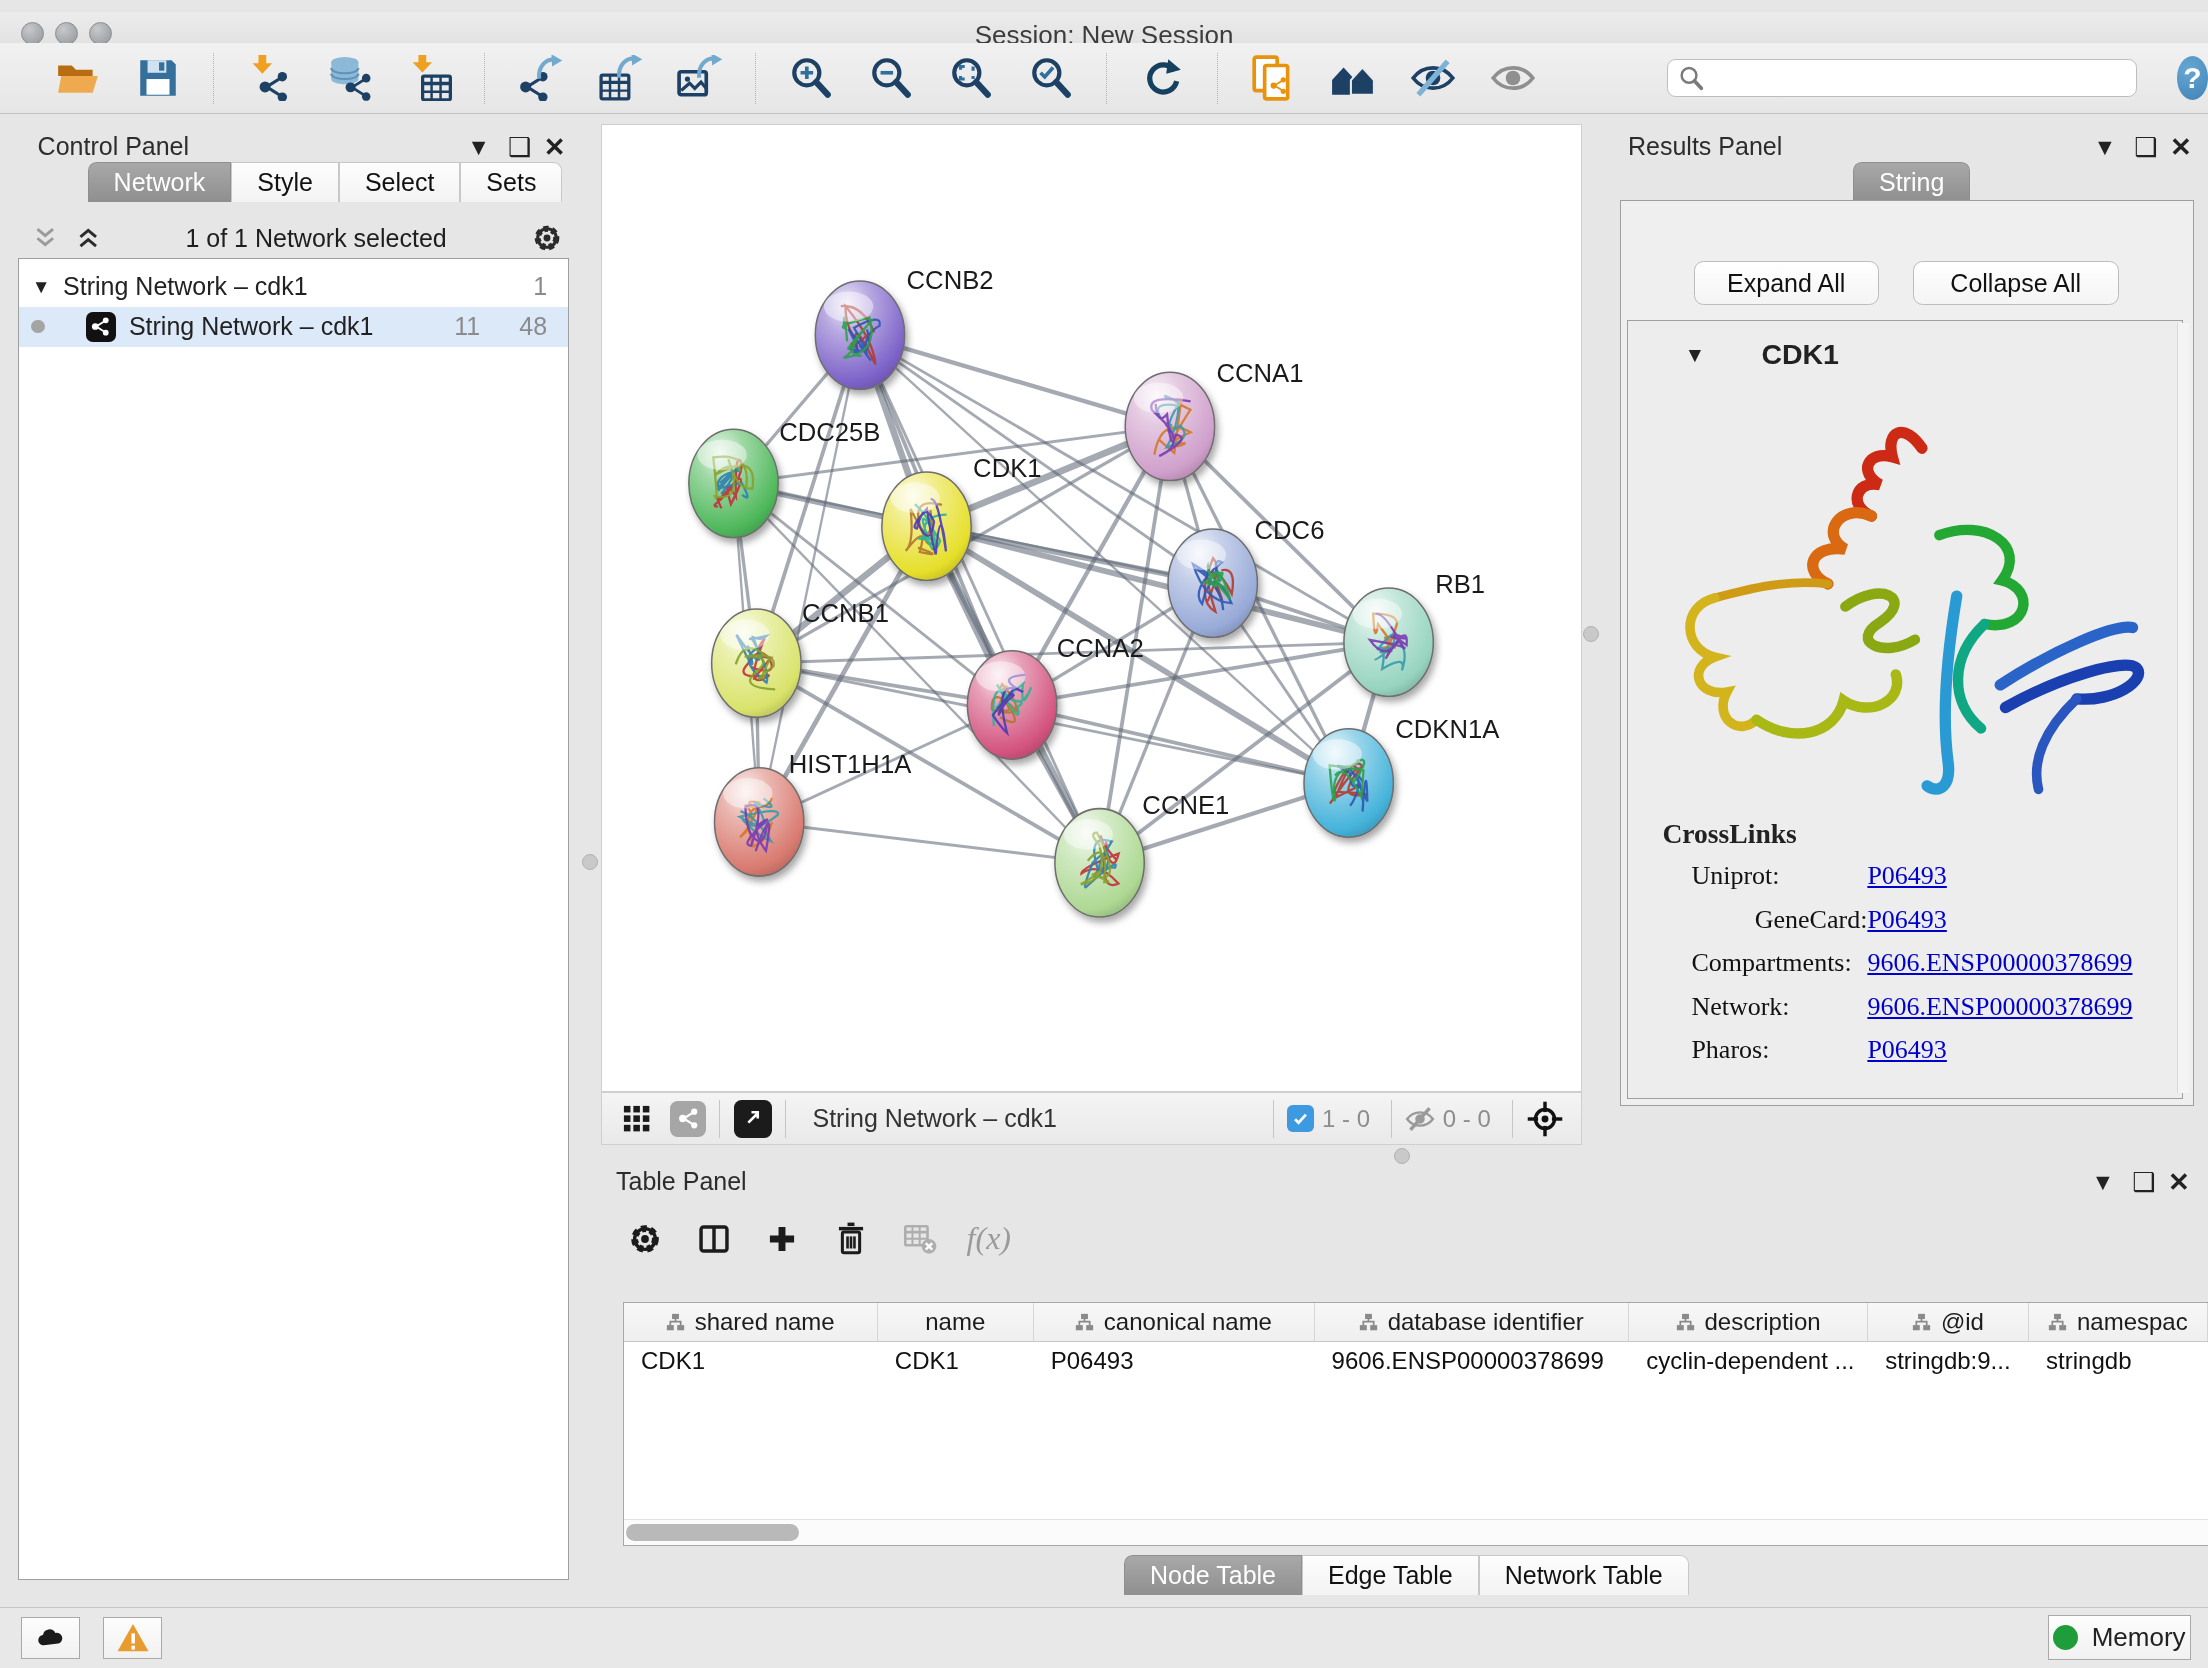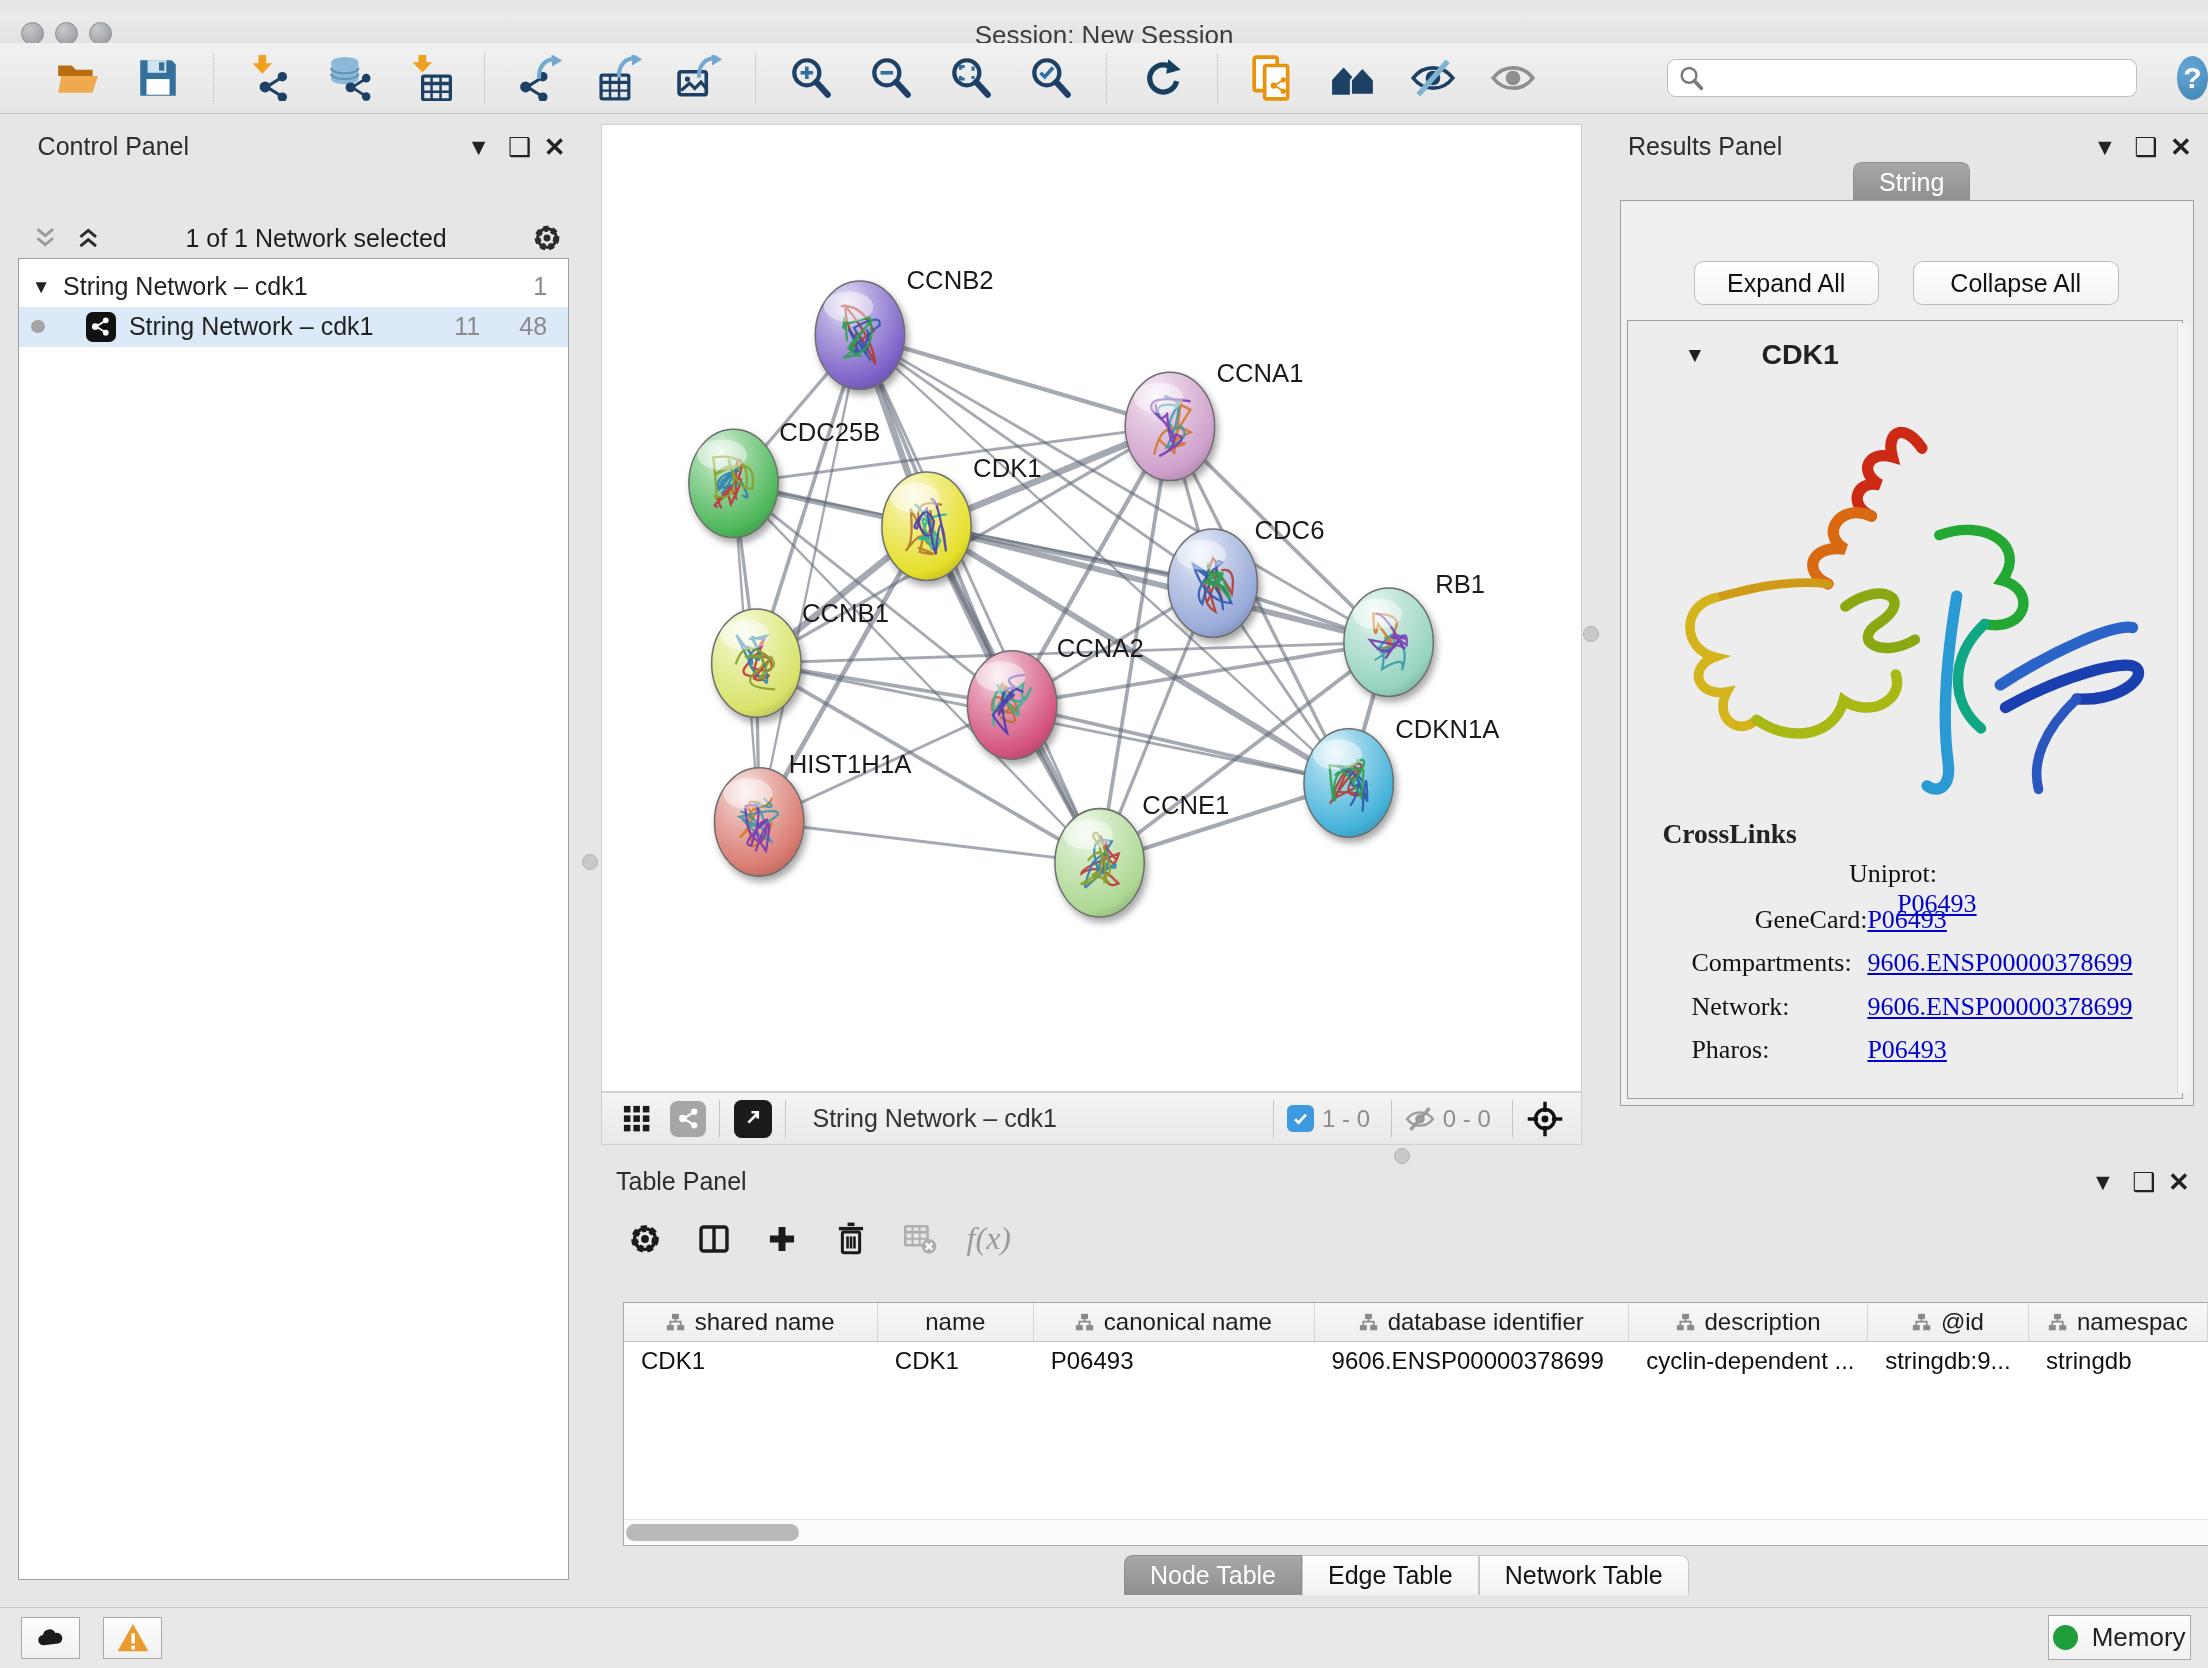--- a/index.html
+++ b/index.html
@@ -283,20 +283,26 @@
   </div>
   <div class="helpbtn">?</div>
 </div>
 
 <div class="abs" style="left:7.6px;top:124px;width:565px;height:1484px;">
   <div class="abs panel-title" style="left:30px;top:7.6px;">Control Panel</div>
   <div class="abs pctl" style="left:455px;top:9.5px;">▼</div>
   <div class="abs pctl" style="left:496px;top:7.6px;font-size:26px;">❑</div>
   <div class="abs pctl" style="left:531px;top:7.6px;font-weight:bold;font-size:26px;">✕</div>
 
+  <div class="abs" style="left:80px;top:38px;display:flex;">
+    <div class="tab first active">Network</div>
+    <div class="tab">Style</div>
+    <div class="tab">Select</div>
+    <div class="tab last">Sets</div>
+  </div>
 
   <div class="abs" style="left:23px;top:95px;width:533px;height:38px;display:flex;align-items:center;">
     <svg width="28.5" height="28.5" viewBox="0 0 44 44">
         <path d="M10,8 L22,18 L34,8 M10,22 L22,32 L34,22" fill="none" stroke="#9a9a9a" stroke-width="4.5"></path>
       </svg>
     <svg width="28.5" height="28.5" viewBox="0 0 44 44" style="margin-left:15px">
         <path d="M10,20 L22,10 L34,20 M10,34 L22,24 L34,34" fill="none" stroke="#2b2b2b" stroke-width="4.5"></path>
       </svg>
     <div style="flex:1;text-align:center;font-size:25px;color:#1e1e1e;">1 of 1 Network selected</div>
     <svg width="34" height="34" viewBox="0 0 44 44" color="#2b2b2b">
@@ -678,21 +684,21 @@
           <path d="M372,262 C332,300 332,352 368,382" stroke="#10a884" stroke-width="12"></path>
           <path d="M340,230 C330,290 322,360 330,420 C334,448 320,458 306,448" stroke="#2a9ad4" stroke-width="13"></path>
           <path d="M390,332 C452,292 520,262 542,266" stroke="#2a64c9" stroke-width="13"></path>
           <path d="M396,358 C460,322 532,302 546,312 C560,326 520,352 478,348" stroke="#1a3fb0" stroke-width="13"></path>
           <path d="M478,348 C440,384 426,420 434,452" stroke="#2a56c0" stroke-width="11"></path>
         </g>
       </svg>
 
       <div style="font-family:Liberation Serif, serif;font-size:27.6px;font-weight:bold;margin:13.3px 0 5.7px 34px;">CrossLinks</div>
       <div id="crosslinks">
-          <div style="display: flex; margin: 9.5px 0px 9.5px 63px; height: 34px; align-items: center; flex-direction: column;">
+          <div style="display: flex; margin: 9.5px 0px 9.5px 63px; height: 34px; align-items: center;">
             <span class="xlabel" style="width: 176px;">Uniprot:</span>
             <a class="xlink" href="#">P06493</a>
           </div>
           <div style="display: flex; margin: 9.5px 0px 9.5px 63px; height: 34px; align-items: center; text-align: right;">
             <span class="xlabel" style="width: 176px;">GeneCard:</span>
             <a class="xlink" href="#">P06493</a>
           </div>
           <div style="display: flex; margin: 9.5px 0px 9.5px 63px; height: 34px; align-items: center;">
             <span class="xlabel" style="width: 176px;">Compartments:</span>
             <a class="xlink" href="#">9606.ENSP00000378699</a>

